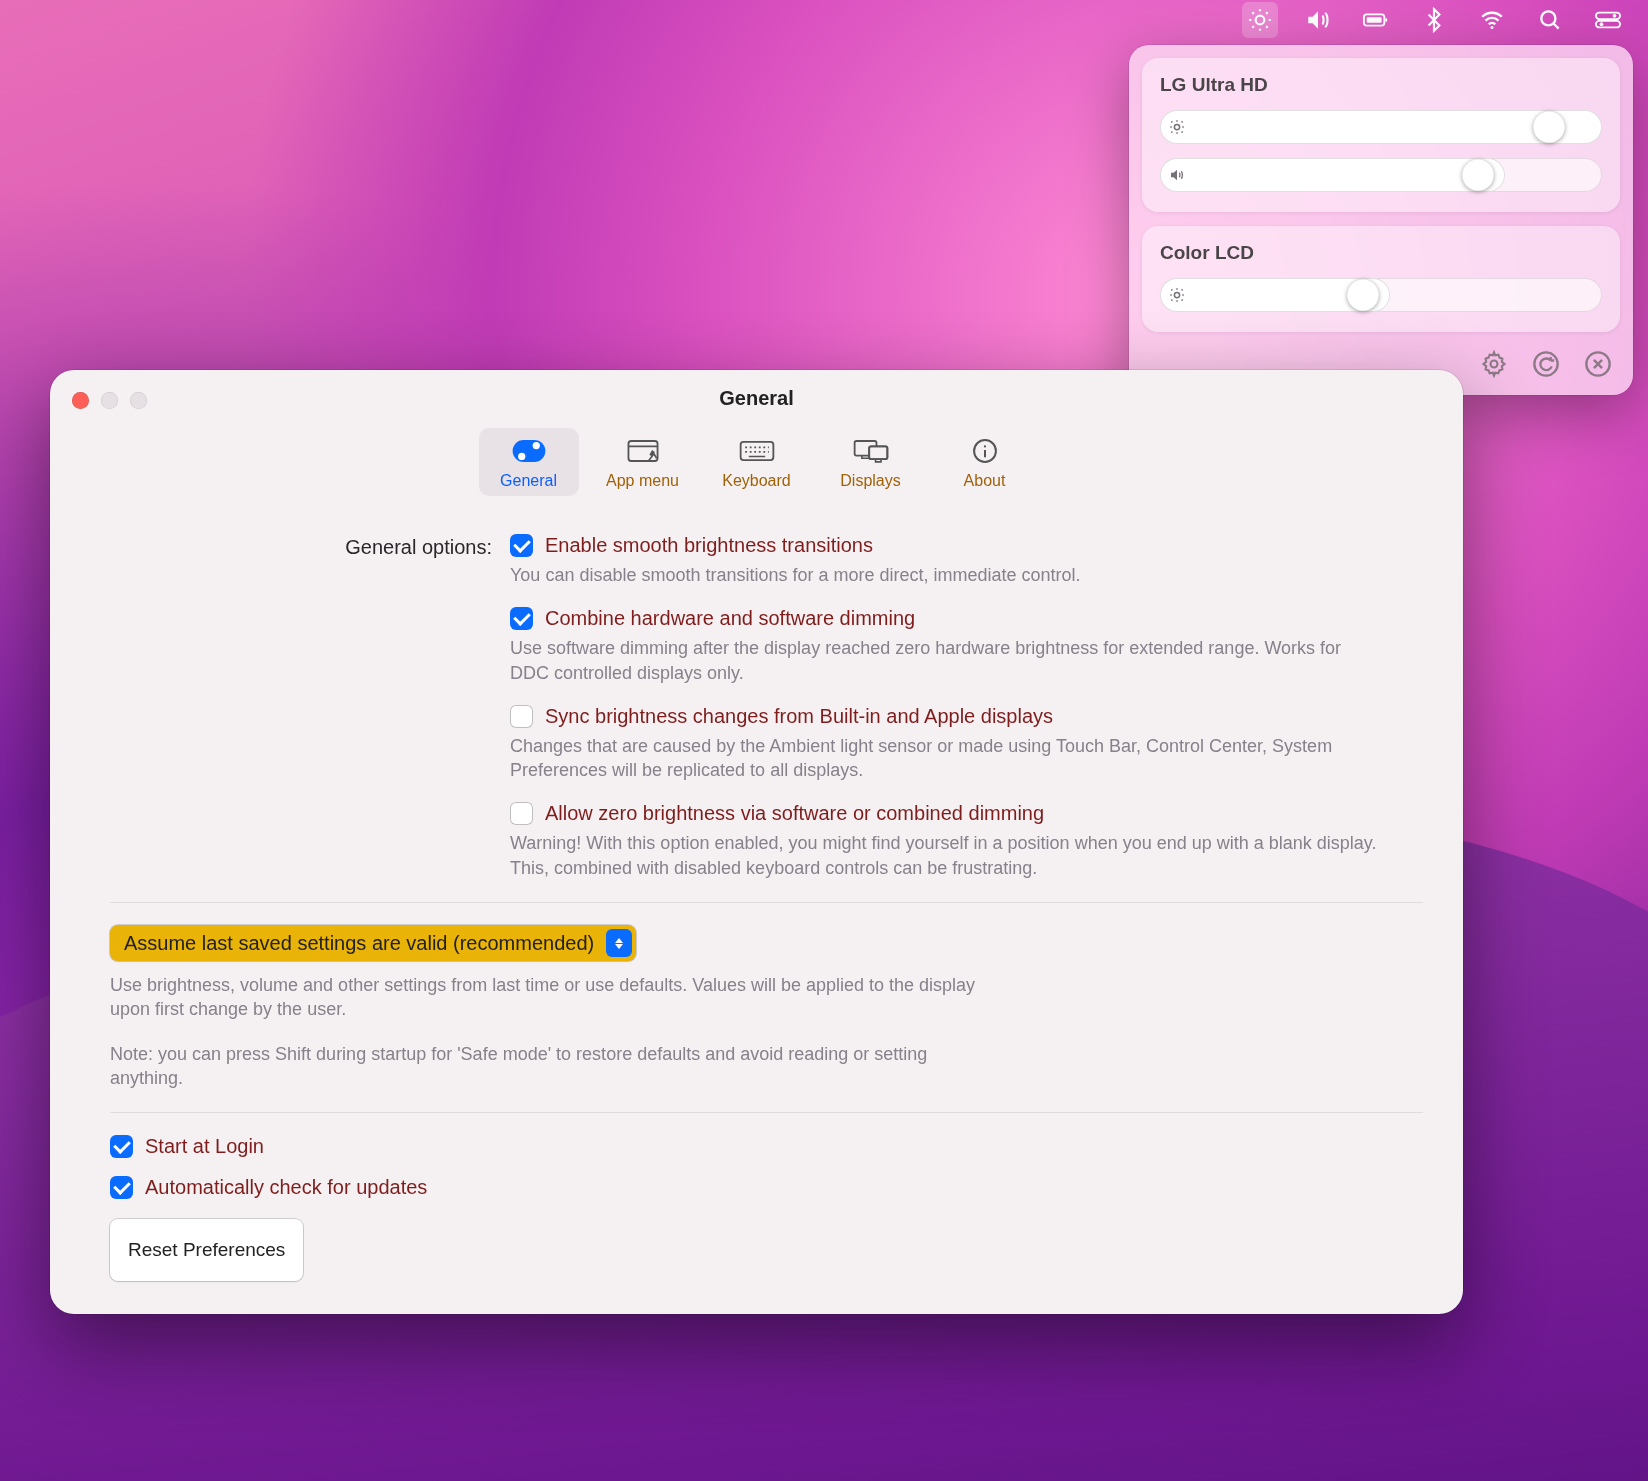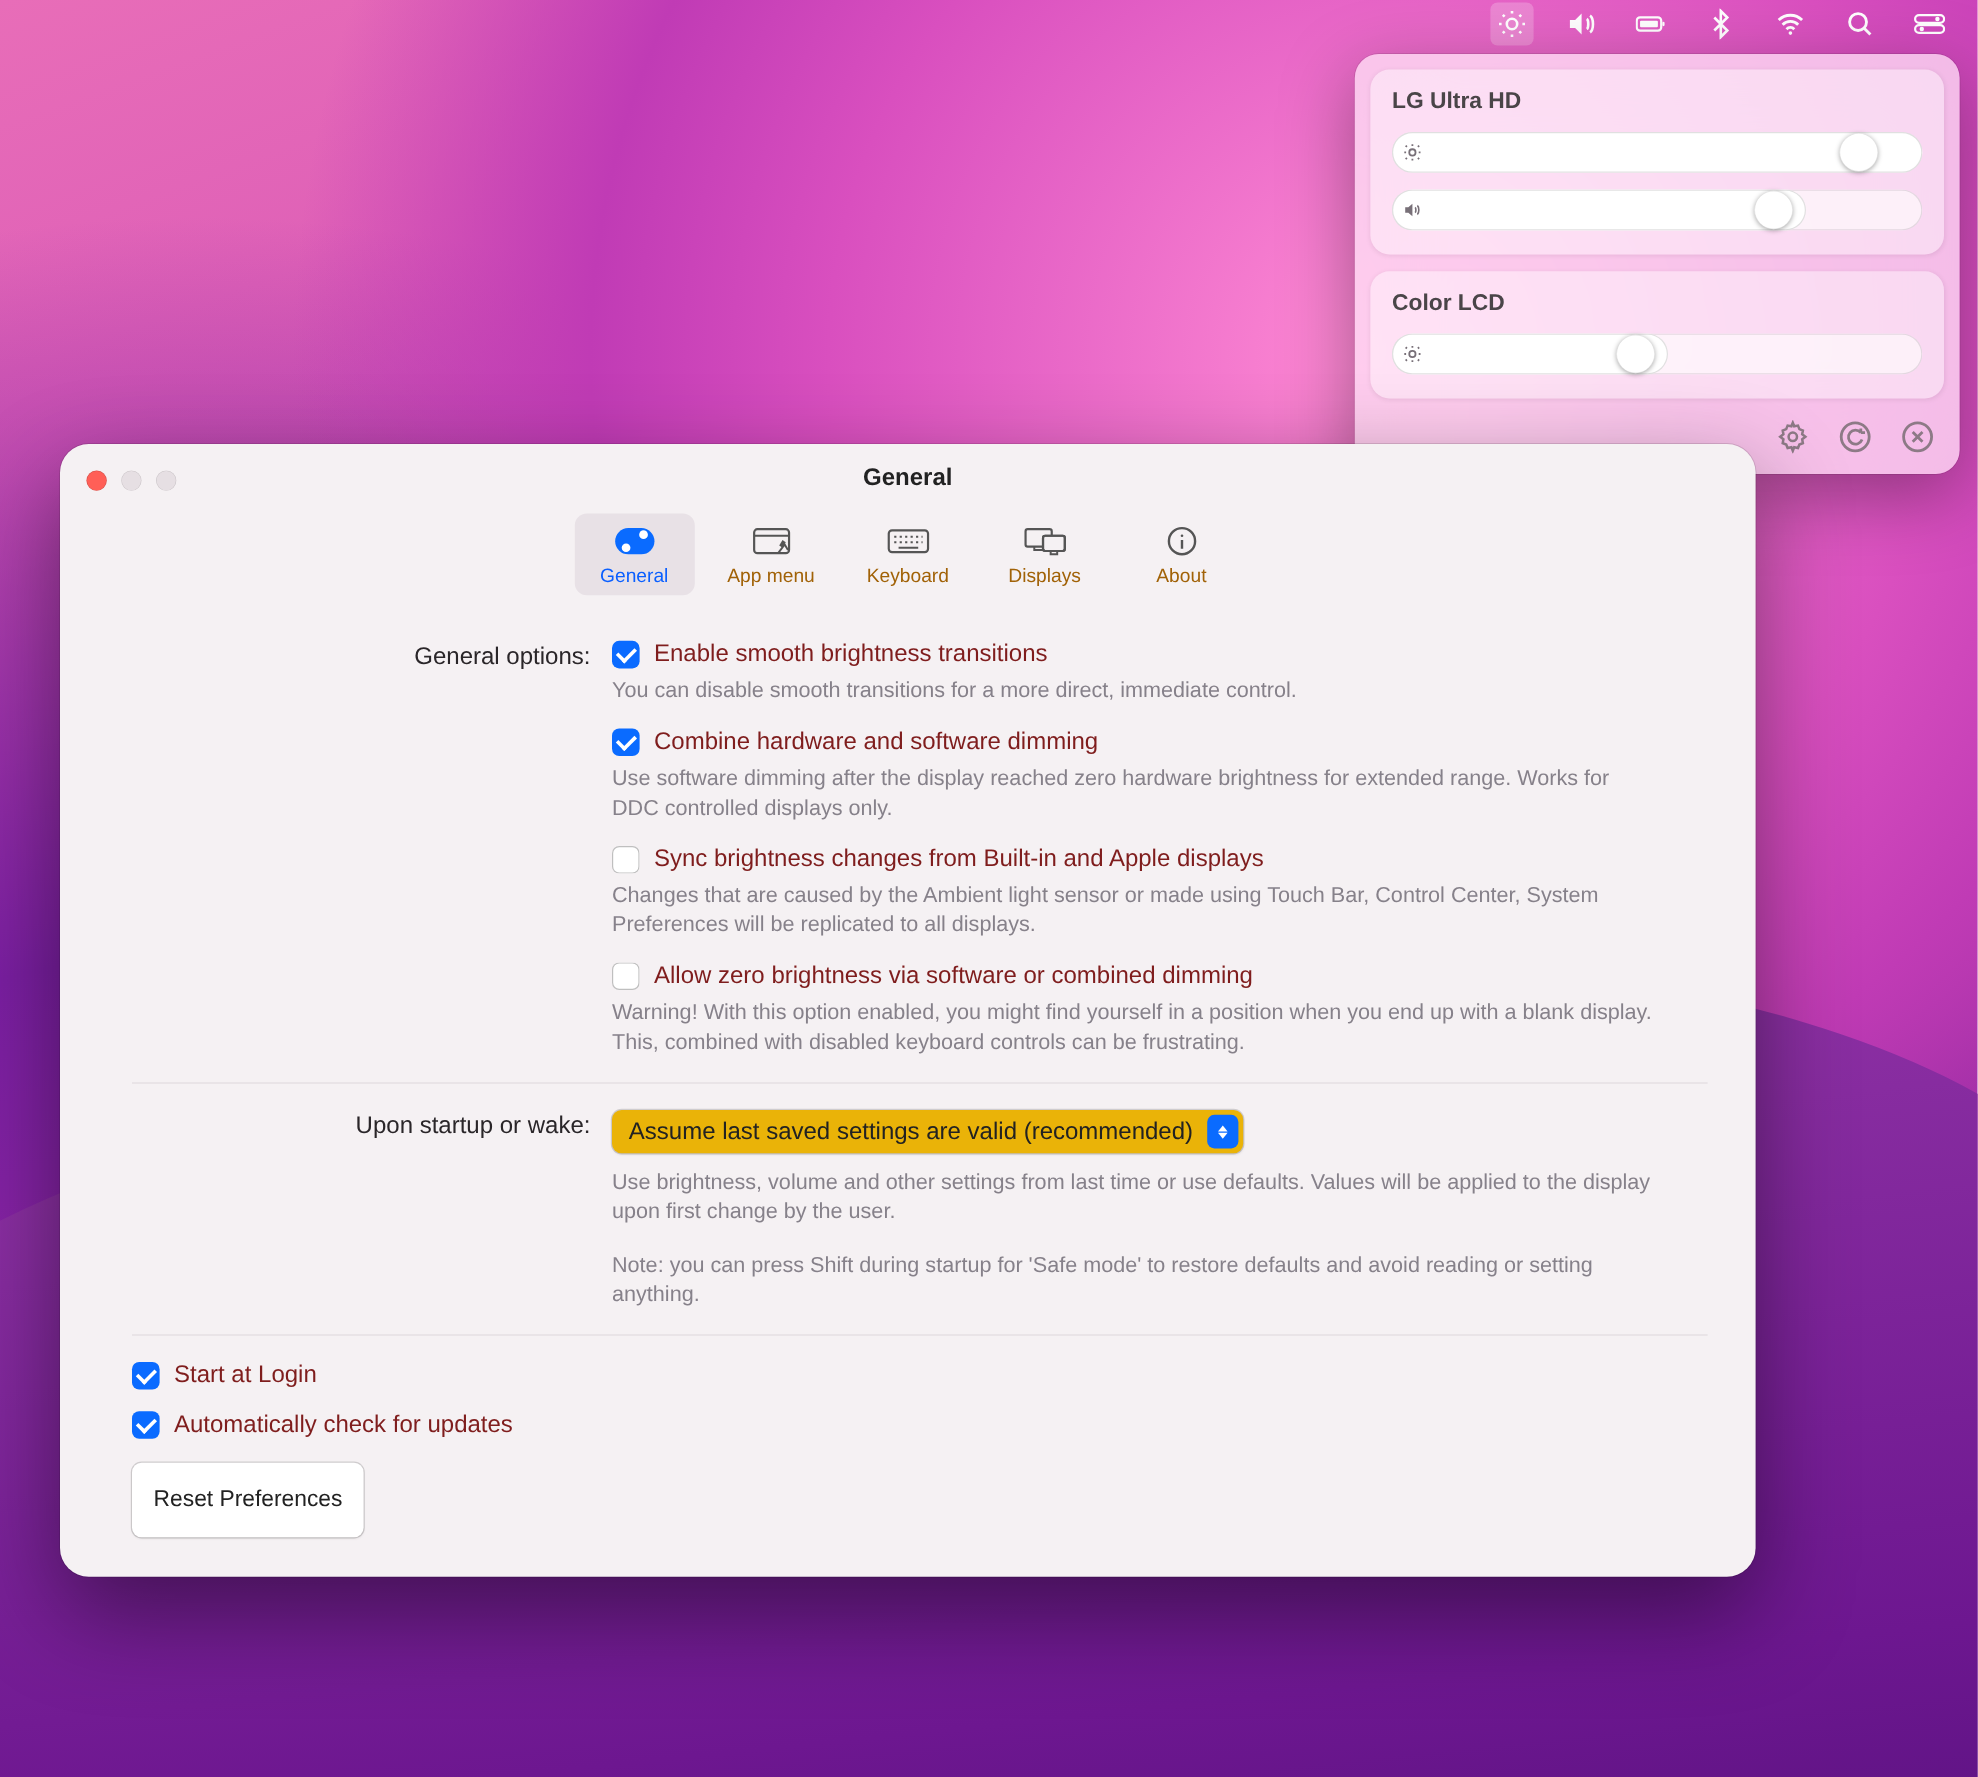--- a/index.html
+++ b/index.html
@@ -337,21 +337,20 @@
 
         <div class="chk">
           <div class="chk-box"></div>
           <span>Allow zero brightness via software or combined dimming</span>
         </div>
         <div class="desc">Warning! With this option enabled, you might find yourself in a position when you end up with a blank display. This, combined with disabled keyboard controls can be frustrating.</div>
       </div>
     </div>
 
     <div class="row">
-      <div class="row-label">Upon startup or wake:</div>
       <div class="row-body">
         <div class="select">
           <span>Assume last saved settings are valid (recommended)</span>
           <div class="select-arrows"></div>
         </div>
         <div class="desc">Use brightness, volume and other settings from last time or use defaults. Values will be applied to the display upon first change by the user.</div>
         <div class="desc">Note: you can press Shift during startup for 'Safe mode' to restore defaults and avoid reading or setting anything.</div>
       </div>
     </div>
 

